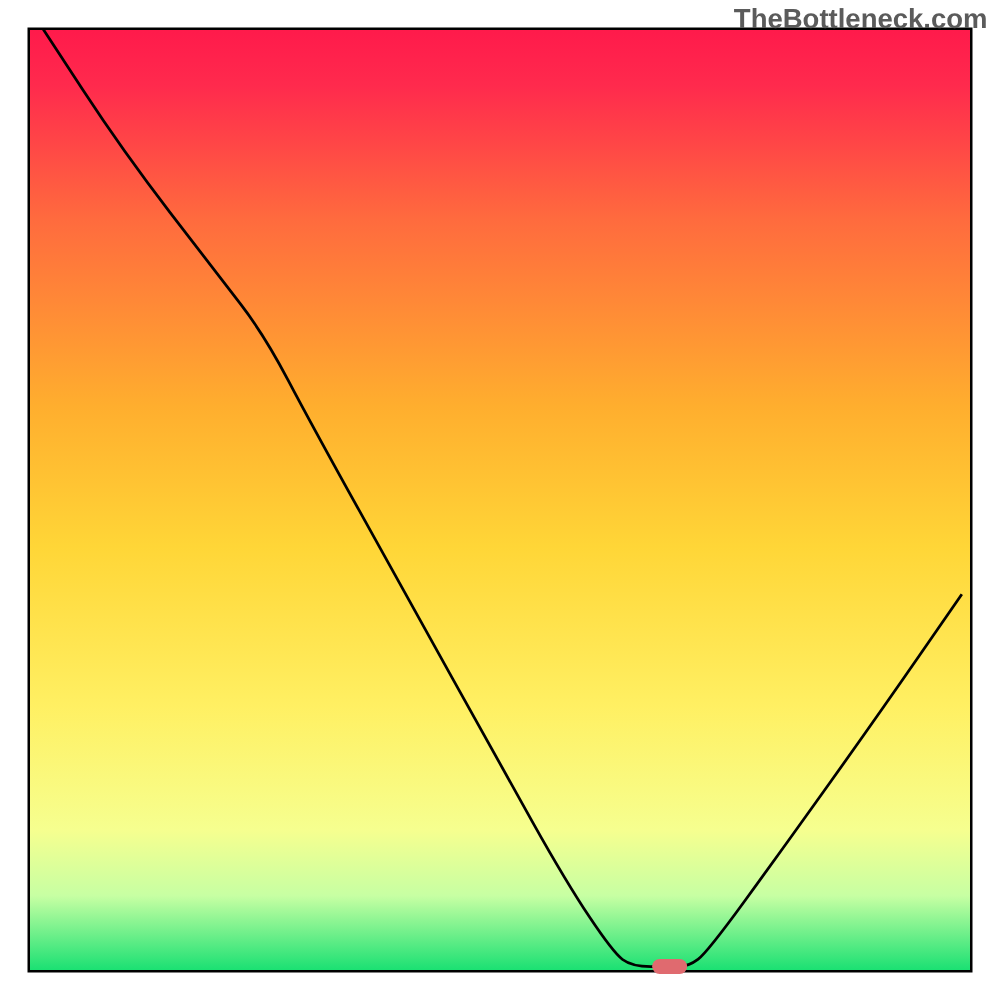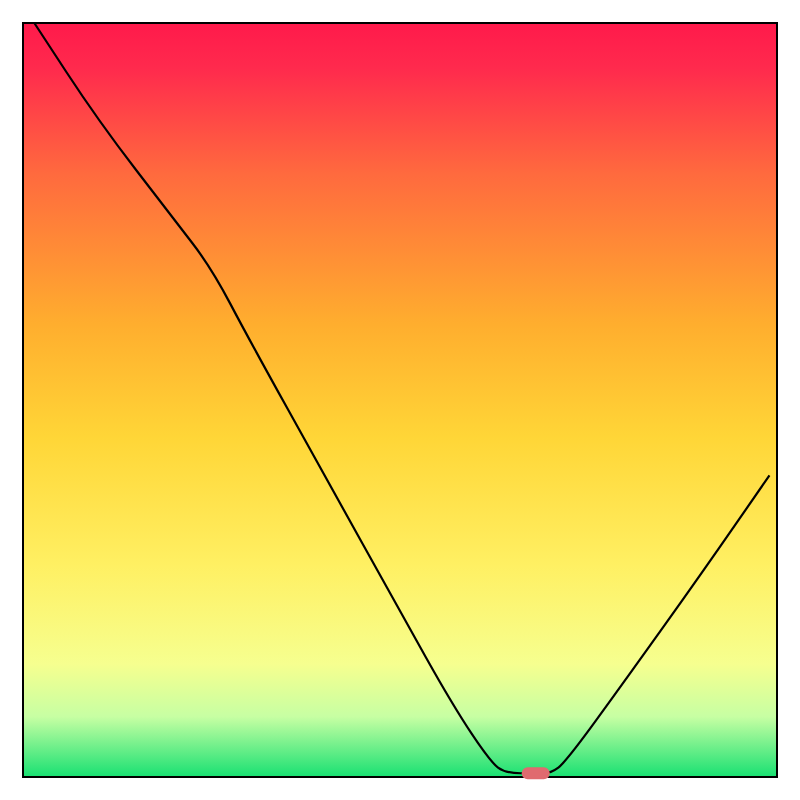--- a/index.html
+++ b/index.html
@@ -28,20 +28,21 @@
   svg {
     position: absolute;
     top: 0;
     left: 0;
   }
 </style>
 </head>
 <body>
 
 <div class="container">
+  <div class="watermark">TheBottleneck.com</div>
   <svg id="chart-svg" width="800" height="800" viewBox="0 0 800 800">
     <defs>
       <linearGradient id="bg-grad" x1="0" y1="0" x2="0" y2="1">
           <stop offset="0.0%" stop-color="#ff1a4b"></stop>
           <stop offset="6.0%" stop-color="#ff2a4d"></stop>
           <stop offset="20.0%" stop-color="#ff6a3e"></stop>
           <stop offset="40.0%" stop-color="#ffae2e"></stop>
           <stop offset="55.0%" stop-color="#ffd637"></stop>
           <stop offset="72.0%" stop-color="#fff063"></stop>
           <stop offset="85.0%" stop-color="#f6ff8f"></stop>

